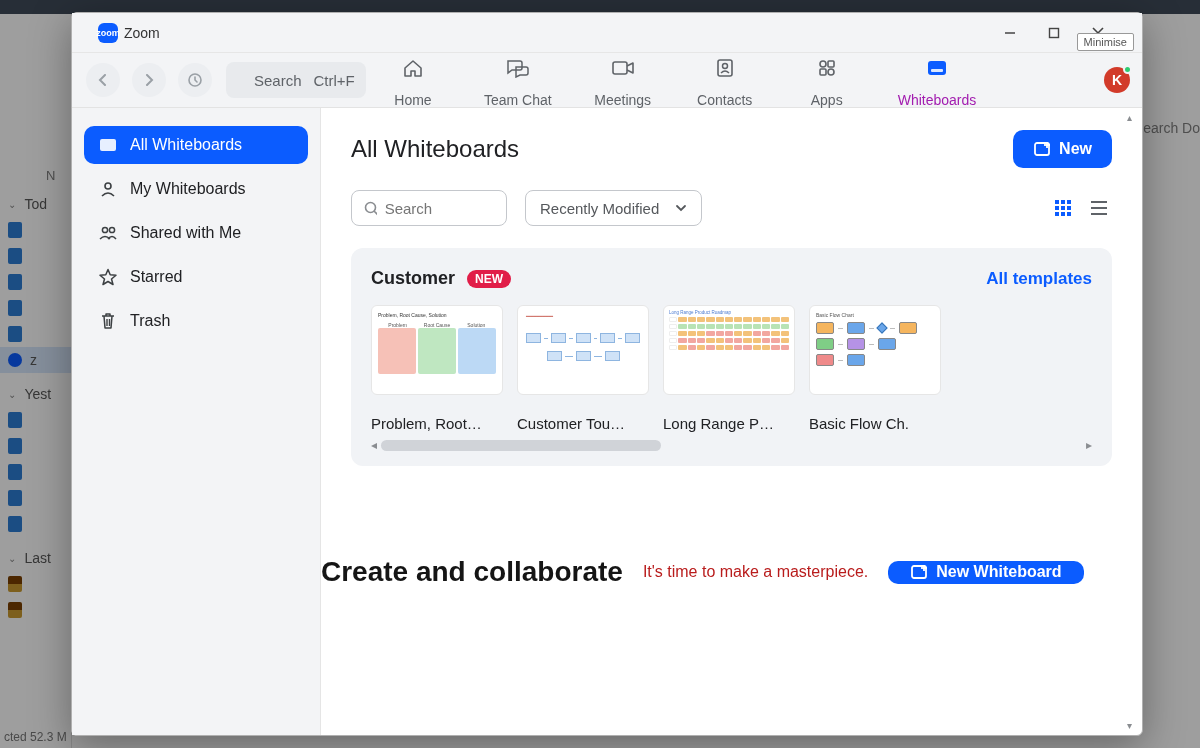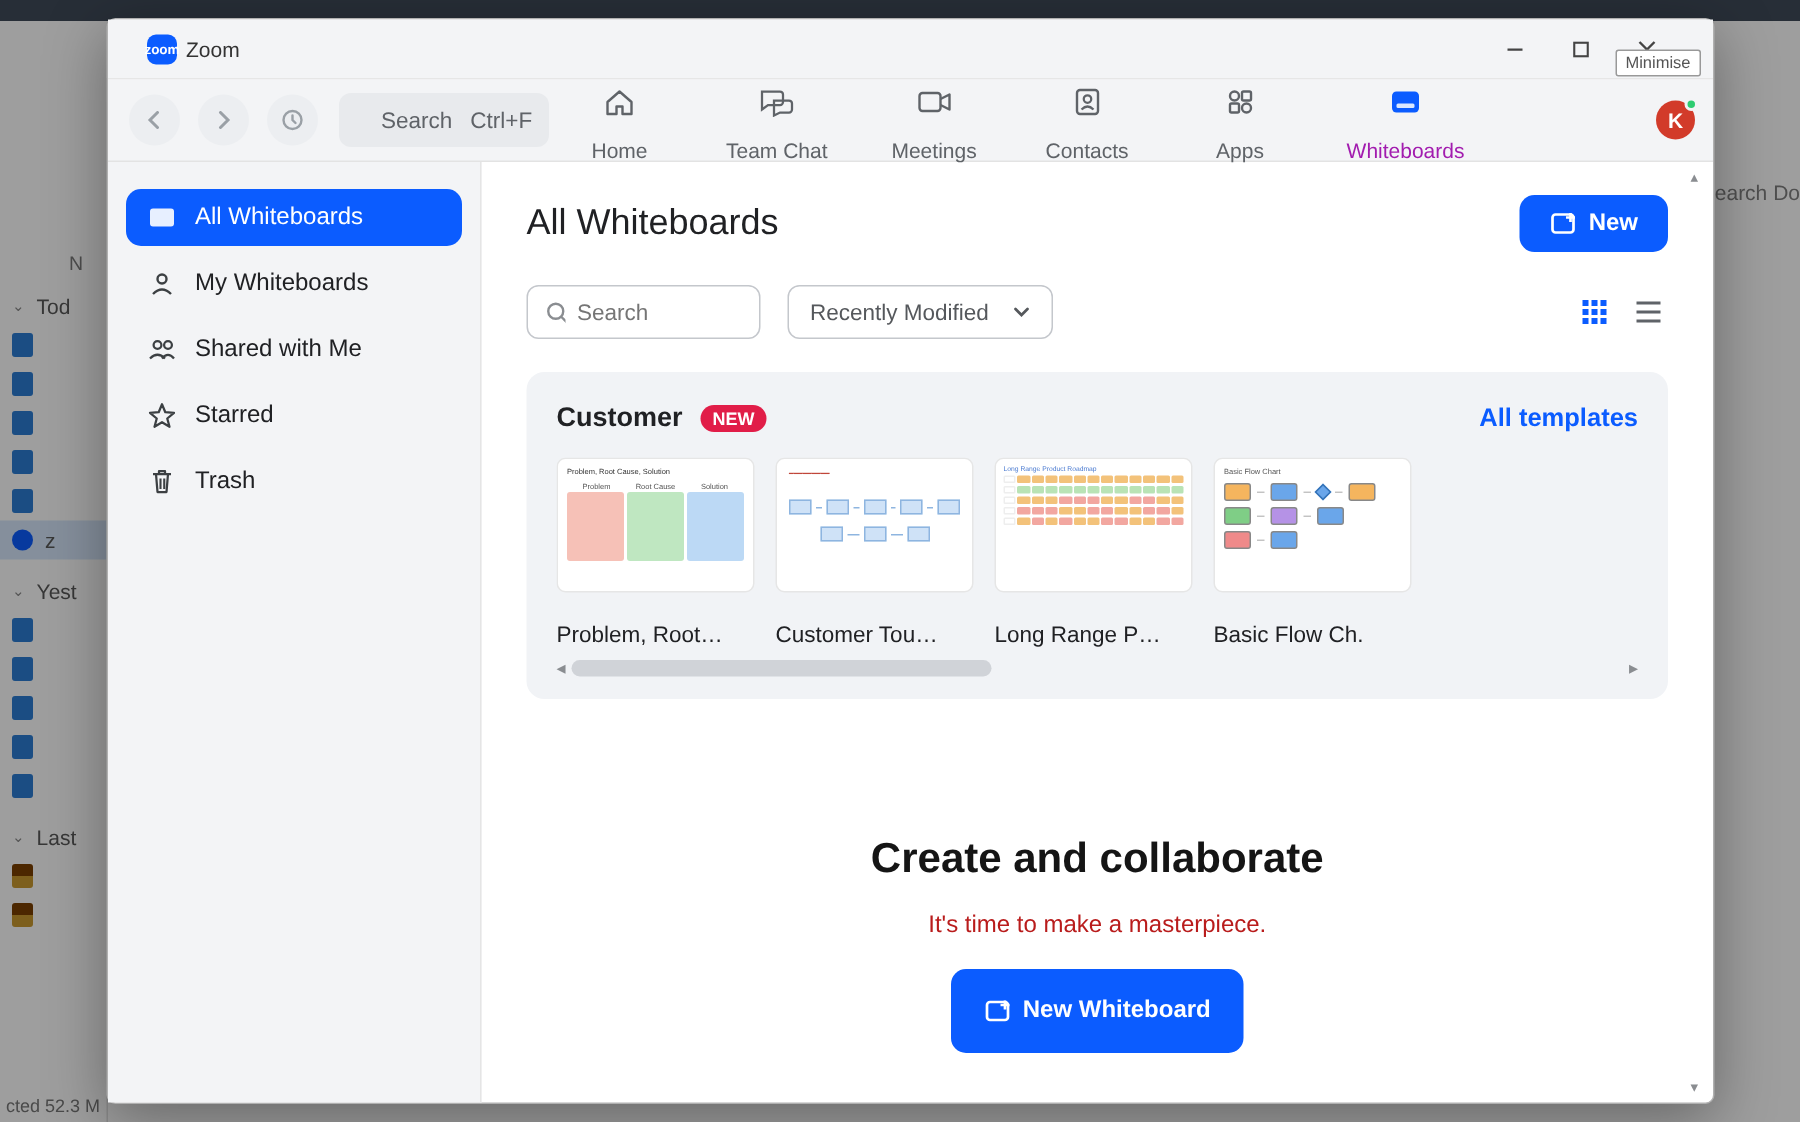--- a/index.html
+++ b/index.html
@@ -253,27 +253,27 @@
 
   .th5 { padding:6px; font-size:5px; color:#555;}
   .th5 .ttl{ margin-bottom:4px;}
   .fc { display:flex; gap:4px; align-items:center; flex-wrap:wrap;}
   .fc .n{ width:18px; height:12px; border-radius:2px; border:1px solid #888;}
   .n-o{background:#f5b55e;}.n-b{background:#6aa6ea;}.n-g{background:#7fce86;}.n-p{background:#b592e6;}.n-r{background:#ef8a8a;}
   .fc .d{ width:8px; height:8px; transform:rotate(45deg); background:#6aa6ea; border:1px solid #3574b8;}
 
   .empty {
     margin-top: 90px;
-    display:flex; flex-direction:column; align-items:center; gap:20px;
+    display:flex; flex-direction:row; align-items:center; gap:20px;
   }
   .empty h2 { font-size:28px; color:#151515; font-weight:700;}
   .empty p  { font-size:16px; color:#b91c1c;}
   .empty button {
     background:#0b5cff; color:#fff; border:none;
-    height:56px; padding:0 22px; border-radius:10px;
+    height:23px; padding:0 22px; border-radius:10px;
     display:flex; align-items:center; gap:8px; font-size:16px; font-weight:600;
   }
 
   .rscroll {
     position:absolute; right:3px; top:4px; bottom:4px; width:12px;
     display:flex; flex-direction:column; justify-content:space-between;
     color:#8a8d91; font-size:10px;
   }
 
   svg { display:block; }

